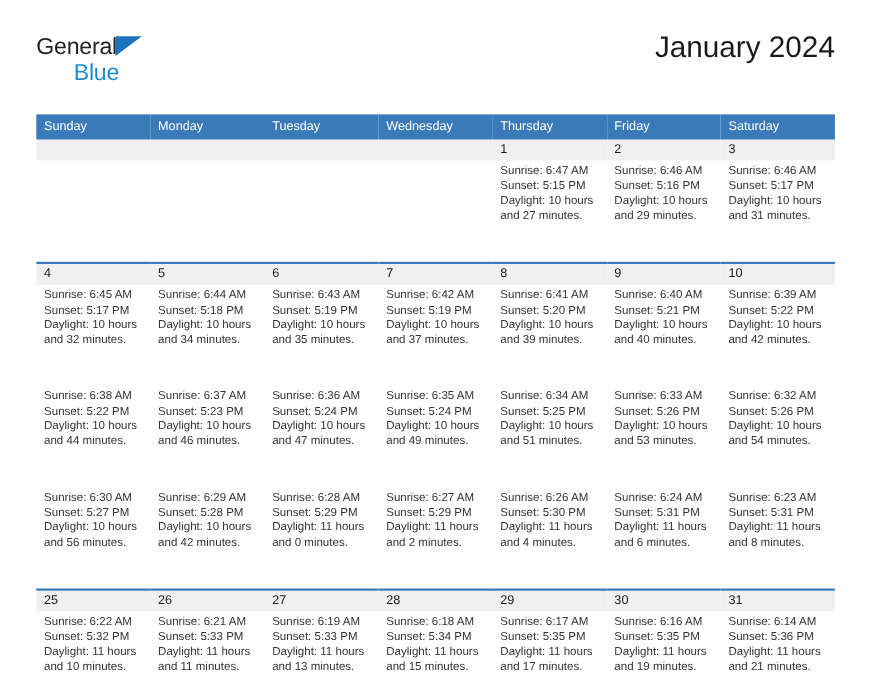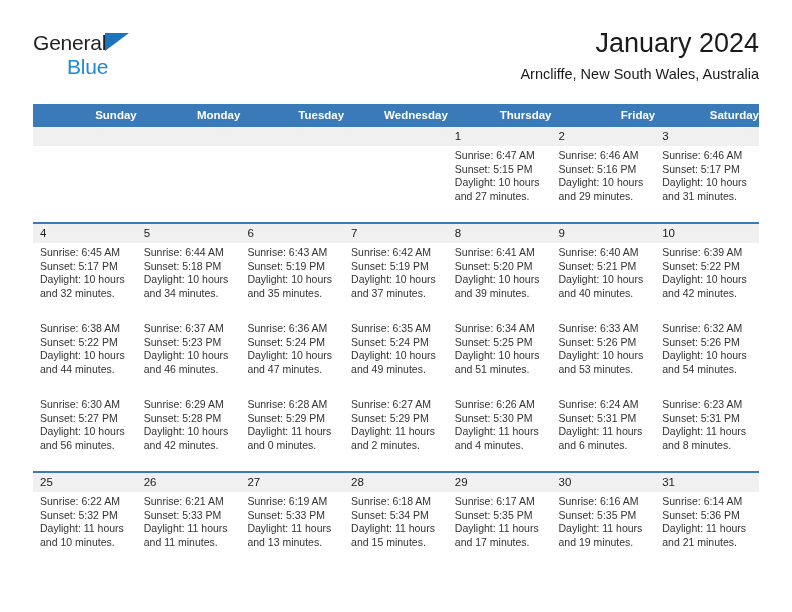--- a/index.html
+++ b/index.html
@@ -92,23 +92,23 @@
     left: 33px;
     top: 104px;
     width: 726px;
     border-collapse: collapse;
     table-layout: fixed;
   }
 
   .calendar th {
     background: #3a7ab8;
     color: #ffffff;
-    font-weight: bold;
+    font-weight: normal;
     font-size: 11.5px;
-    text-align: right;
+    text-align: left;
     padding: 5px 0 5px 7px;
     height: 12px;
     line-height: 13px;
   }
 
   .week-row {
     border-top: 2px solid #3a7ab8;
   }
   .week-row:first-of-type {
     border-top: none;
@@ -125,21 +125,21 @@
     background: #f0f0f0;
     height: 16px;
     padding: 2px 0 1px 7px;
     font-size: 11.5px;
     color: #1a1a1a;
     line-height: 14px;
   }
 
   .detail-row td {
     height: 73px;
-    padding: 3px 6px 0 7px;
+    padding: 3px 6px 16px 7px;
     font-size: 10.5px;
     color: #333333;
     line-height: 13.6px;
   }
 
   .detail-row td .line {
     white-space: nowrap;
   }
 
   .cell-empty {
@@ -153,21 +153,20 @@
 
   <div class="top-header">
 
     <div class="logo">
       <span class="logo-general">General</span><span class="logo-triangle"></span>
       <span class="logo-blue">Blue</span>
     </div>
 
     <div class="title-block">
       <div class="cal-title">January 2024</div>
-      <div class="cal-subtitle">Arncliffe, New South Wales, Australia</div>
     </div>
 
   </div>
 
   <table class="calendar">
     <thead>
       <tr>
         <th>Sunday</th>
         <th>Monday</th>
         <th>Tuesday</th>

